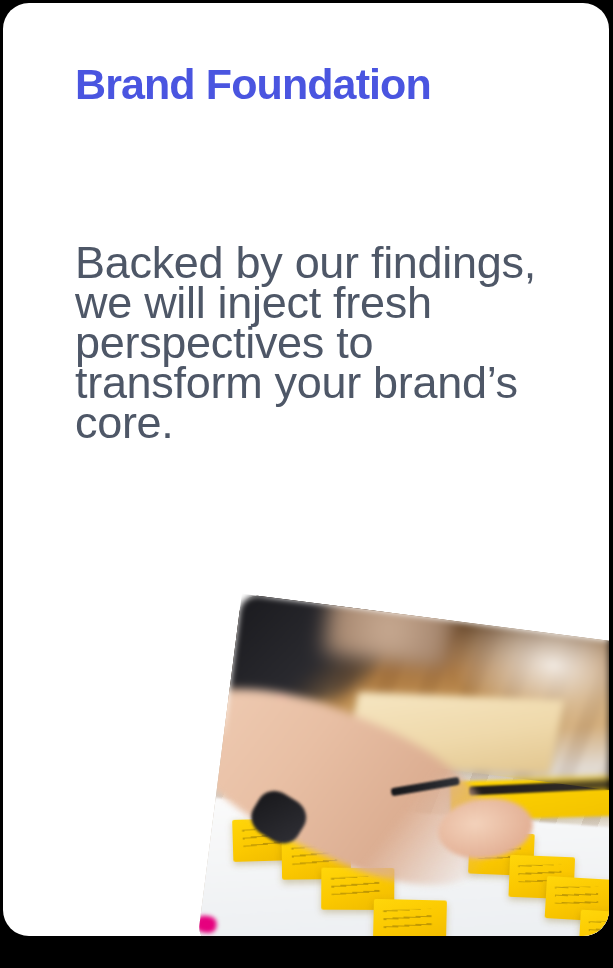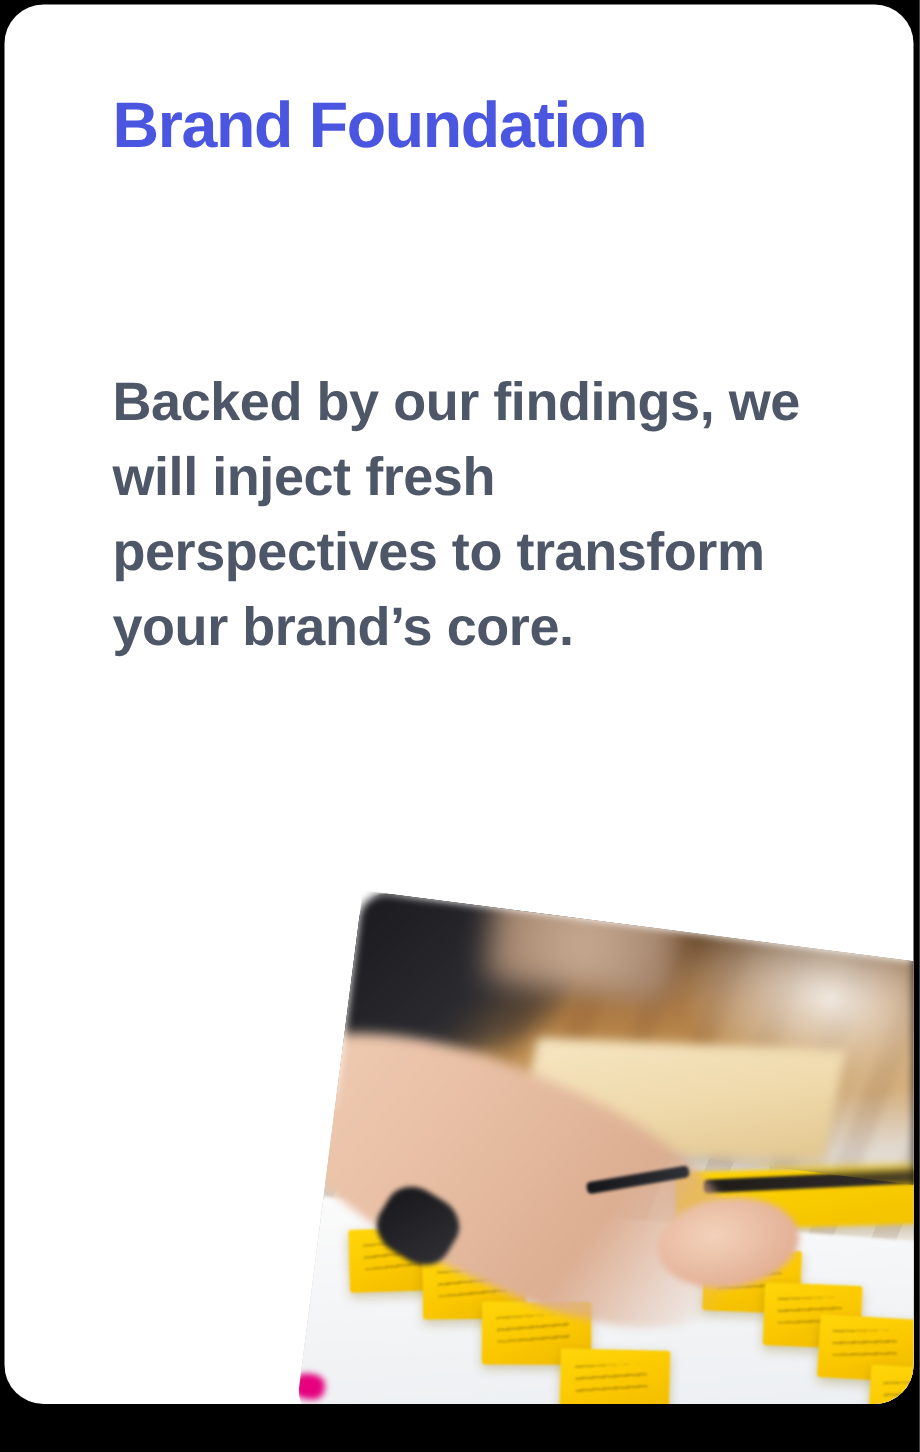--- a/index.html
+++ b/index.html
@@ -37,23 +37,23 @@
     color:#4a55e0;
     white-space:nowrap;
     text-align:center;
   }
 
   .body-copy {
     position:absolute;
     left:72px;
     top:240px;
     width:478px;
-    font-size:36px;
-    font-weight:700;
-    line-height:50px;
+    font-size:45px;
+    font-weight:400;
+    line-height:40px;
     letter-spacing:-0.3px;
     color:#4e5767;
   }
 
   
   .photo-wrap {
     position:absolute;
     left:233px;
     top:598px;
     width:430px;

